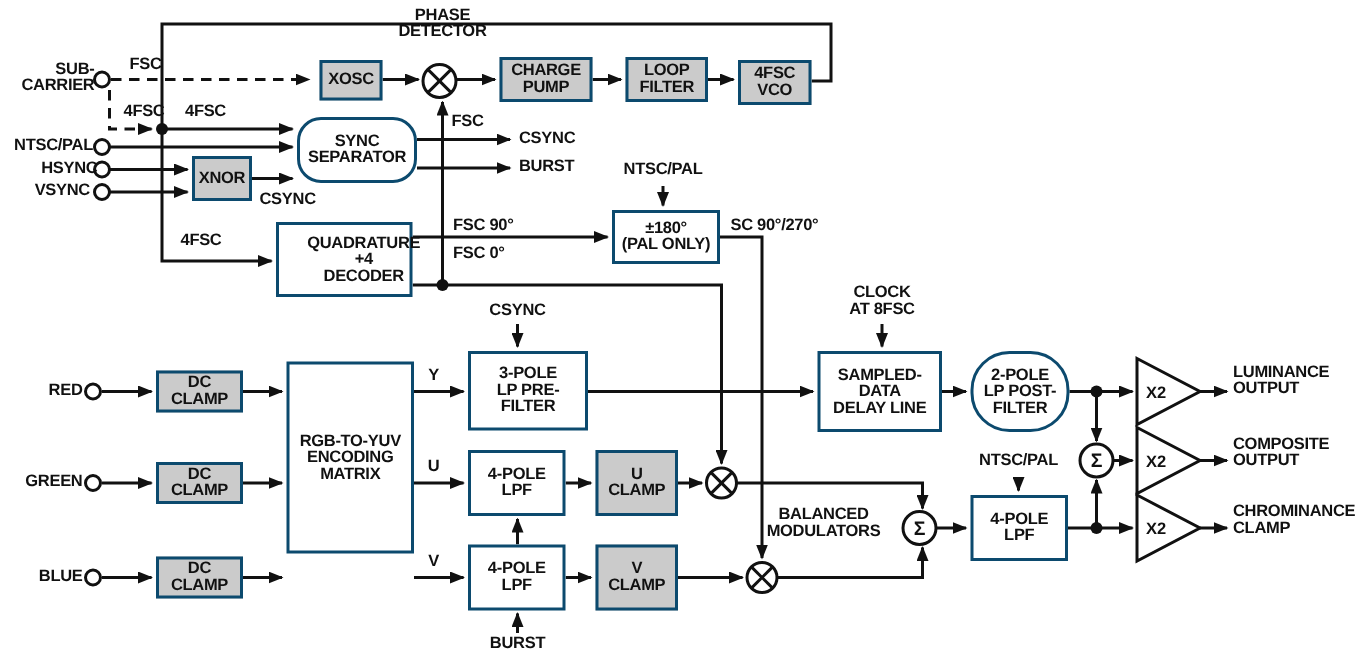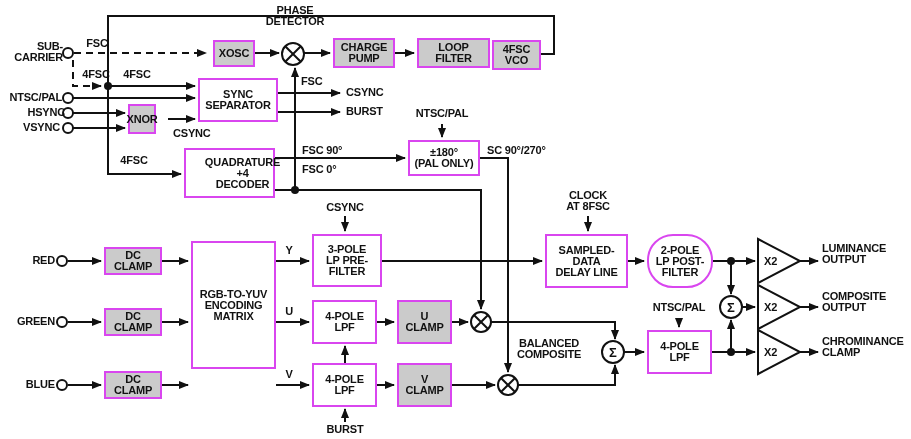--- a/index.html
+++ b/index.html
@@ -1,19 +1,19 @@
 <!DOCTYPE html>
 <html><head>
 <meta charset="utf-8">
 <style>
   html,body{margin:0;padding:0;background:#ffffff;}
   #stage{position:relative;width:911px;height:439px;background:#fff;overflow:hidden;
          font-family:"Liberation Sans", sans-serif;}
   #wire-layer{position:absolute;left:0;top:0;}
-  .blk{position:absolute;box-sizing:border-box;border:2px solid #d946ef;
+  .blk{position:absolute;box-sizing:border-box;border:2px solid #0c4a6e;
        display:flex;align-items:center;justify-content:center;text-align:center;
        font-weight:bold;font-size:11px;line-height:11px;white-space:pre-line;
        color:#111;letter-spacing:-0.2px;}
   .lbl{position:absolute;font-weight:bold;font-size:11px;line-height:11px;
        color:#111;white-space:pre-line;letter-spacing:-0.2px;}
   .lbl.center{transform:translateX(-50%);text-align:center;}
   .lbl.right{transform:translateX(-100%);text-align:right;}
 </style>
 </head>
 <body>
@@ -124,42 +124,42 @@
         <g>
           <polygon points="758,330 800,352 758,374" fill="#fff" stroke="#111111" stroke-width="2"></polygon>
           <text x="764" y="356" text-anchor="start" font-family="&quot;Liberation Sans&quot;, sans-serif" font-size="11px" font-weight="bold" fill="#111111">X2</text>
         </g>
       </g>
   </svg>
   <div id="block-layer">
       <div class="blk" style="left: 213px; top: 40px; width: 42px; height: 27px; background: rgb(203, 203, 203);">XOSC</div>
       <div class="blk" style="left: 333px; top: 38px; width: 62px; height: 30px; background: rgb(203, 203, 203);">CHARGE
 PUMP</div>
-      <div class="blk" style="left: 417px; top: 38px; width: 73px; height: 30px; background: rgb(203, 203, 203);">LOOP
+      <div class="blk" style="left: 417px; top: 38px; width: 55px; height: 30px; background: rgb(203, 203, 203);">LOOP
 FILTER</div>
       <div class="blk" style="left: 492px; top: 40px; width: 49px; height: 30px; background: rgb(203, 203, 203);">4FSC
 VCO</div>
-      <div class="blk" style="left: 128px; top: 104px; width: 28px; height: 30px; background: rgb(203, 203, 203);">XNOR</div>
-      <div class="blk" style="left: 198px; top: 78px; width: 80px; height: 44px; background: rgb(255, 255, 255);">SYNC
+      <div class="blk" style="left: 128px; top: 104px; width: 40px; height: 30px; background: rgb(203, 203, 203);">XNOR</div>
+      <div class="blk" style="left: 198px; top: 78px; width: 80px; height: 44px; background: rgb(255, 255, 255); border-radius: 16px;">SYNC
 SEPARATOR</div>
       <div class="blk" style="left: 184px; top: 148px; width: 91px; height: 50px; background: rgb(255, 255, 255); padding-left: 26px;">QUADRATURE
 +4
 DECODER</div>
       <div class="blk" style="left: 408px; top: 140px; width: 72px; height: 36px; background: rgb(255, 255, 255);">±180°
 (PAL ONLY)</div>
       <div class="blk" style="left: 104px; top: 247px; width: 58px; height: 28px; background: rgb(203, 203, 203);">DC
 CLAMP</div>
       <div class="blk" style="left: 104px; top: 308px; width: 58px; height: 28px; background: rgb(203, 203, 203);">DC
 CLAMP</div>
       <div class="blk" style="left: 104px; top: 371px; width: 58px; height: 28px; background: rgb(203, 203, 203);">DC
 CLAMP</div>
       <div class="blk" style="left: 191px; top: 241px; width: 85px; height: 128px; background: rgb(255, 255, 255);">RGB-TO-YUV
 ENCODING
 MATRIX</div>
-      <div class="blk" style="left: 312px; top: 234px; width: 70px; height: 53px; background: rgb(255, 255, 255);">3-POLE
+      <div class="blk" style="left: 312px; top: 234px; width: 80px; height: 53px; background: rgb(255, 255, 255);">3-POLE
 LP PRE-
 FILTER</div>
       <div class="blk" style="left: 312px; top: 300px; width: 65px; height: 44px; background: rgb(255, 255, 255);">4-POLE
 LPF</div>
       <div class="blk" style="left: 397px; top: 300px; width: 55px; height: 44px; background: rgb(203, 203, 203);">U
 CLAMP</div>
       <div class="blk" style="left: 312px; top: 363px; width: 65px; height: 44px; background: rgb(255, 255, 255);">4-POLE
 LPF</div>
       <div class="blk" style="left: 397px; top: 363px; width: 55px; height: 44px; background: rgb(203, 203, 203);">V
 CLAMP</div>
@@ -190,21 +190,21 @@
       <div class="lbl left" style="left: 302px; top: 145px;">FSC 90°</div>
       <div class="lbl left" style="left: 302px; top: 164px;">FSC 0°</div>
       <div class="lbl center" style="left: 134px; top: 155px;">4FSC</div>
       <div class="lbl center" style="left: 442px; top: 108px;">NTSC/PAL</div>
       <div class="lbl left" style="left: 487px; top: 145px;">SC 90°/270°</div>
       <div class="lbl center" style="left: 588px; top: 190px;">CLOCK
 AT 8FSC</div>
       <div class="lbl center" style="left: 345px; top: 202px;">CSYNC</div>
       <div class="lbl center" style="left: 345px; top: 424px;">BURST</div>
       <div class="lbl center" style="left: 549px; top: 338px;">BALANCED
-COMPOSITE</div>
+MODULATORS</div>
       <div class="lbl center" style="left: 679px; top: 302px;">NTSC/PAL</div>
       <div class="lbl right" style="left: 55px; top: 255px;">RED</div>
       <div class="lbl right" style="left: 55px; top: 316px;">GREEN</div>
       <div class="lbl right" style="left: 55px; top: 379px;">BLUE</div>
       <div class="lbl center" style="left: 289px; top: 245px;">Y</div>
       <div class="lbl center" style="left: 289px; top: 306px;">U</div>
       <div class="lbl center" style="left: 289px; top: 369px;">V</div>
       <div class="lbl left" style="left: 822px; top: 243px;">LUMINANCE
 OUTPUT</div>
       <div class="lbl left" style="left: 822px; top: 291px;">COMPOSITE

